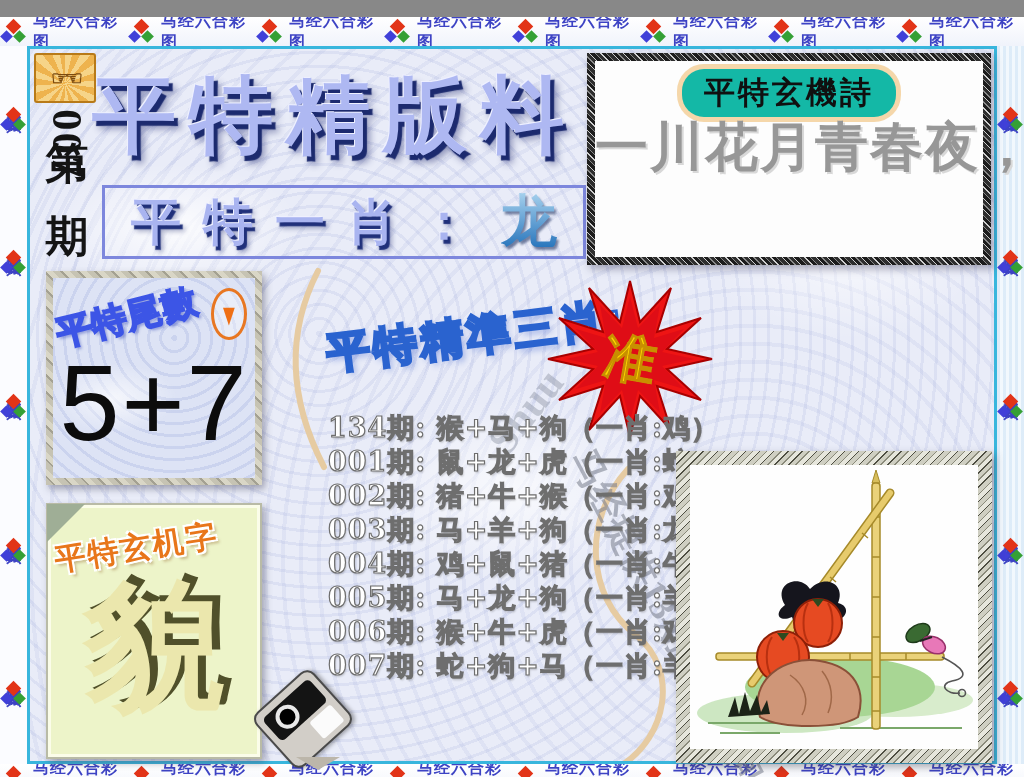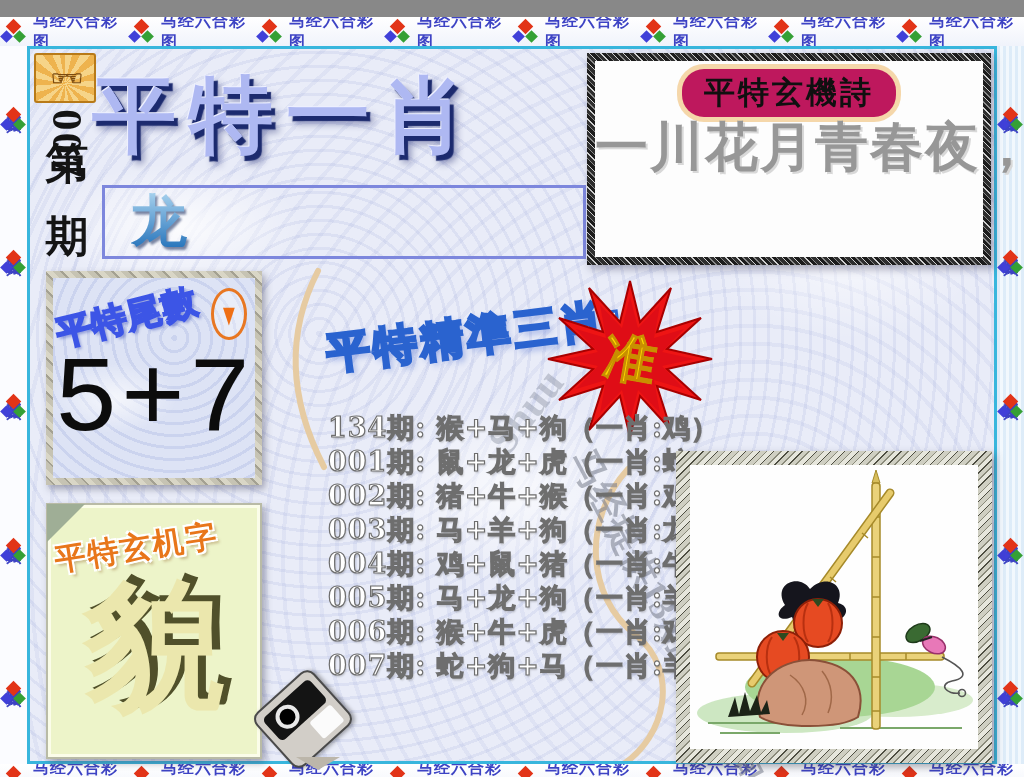--- a/index.html
+++ b/index.html
@@ -53,40 +53,40 @@
     letter-spacing:22px;color:#a9b4f0;white-space:nowrap;
     text-shadow:-1px -1px 0 #f0f2ff,3px 4px 1px #20307a,5px 6px 5px rgba(30,40,110,.4);}
   .subval{font-family:"DejaVu Serif","Liberation Serif",serif;font-weight:900;font-size:56px;
     background:linear-gradient(180deg,#a8d2ee 10%,#1e6eb8 90%);-webkit-background-clip:text;
     background-clip:text;color:transparent;filter:drop-shadow(2px 3px 1px rgba(20,40,90,.55));}
   
   .poem{position:absolute;left:557px;top:4px;width:404px;height:212px;z-index:3;box-sizing:border-box;
     border:8px solid #3a3a3a;background:#fdfdfd;text-align:center;
     border-image:repeating-linear-gradient(45deg,#1c1c1c 0 3px,#8a8a8a 3px 4px,#2e2e2e 4px 7px,#cfcfcf 7px 8px) 8;
     box-shadow:3px 4px 8px rgba(60,60,90,.4);}
-  .badge{display:inline-block;margin-top:8px;padding:3px 22px;background:#be185d;border-radius:22px;
+  .badge{display:inline-block;margin-top:8px;padding:3px 22px;background:#14b8a6;border-radius:22px;
     font-family:"Liberation Serif",serif;font-weight:900;font-size:31px;color:#101010;letter-spacing:3px;
     box-shadow:0 0 0 5px rgba(235,168,69,.45);}
   .pline{font-family:"Liberation Serif",serif;font-weight:900;font-size:53px;color:#979797;
     letter-spacing:2px;line-height:60px;text-shadow:2px 2px 0 #d8d8d8;white-space:nowrap;}
   
   .tail{position:absolute;left:16px;top:222px;width:216px;height:214px;z-index:3;box-sizing:border-box;
     border:7px solid #b5b2a2;background-color:#dde3f5;background-image:
       radial-gradient(ellipse 90px 50px at 30% 60%, rgba(255,255,255,.7), transparent 70%),
       repeating-radial-gradient(circle at 60% 30%, rgba(140,155,215,.22) 0 3px, transparent 3px 12px);
     border-image:repeating-linear-gradient(45deg,#c6c3b3 0 5px,#a4a192 5px 7px,#d9d6c6 7px 12px) 7;
     box-shadow:3px 4px 7px rgba(70,70,95,.45);}
   .tail-title{position:absolute;left:2px;top:16px;transform:rotate(-14deg);font-weight:900;font-size:35px;
     font-family:"Liberation Sans",sans-serif;color:#fff;-webkit-text-stroke:2px #3c55e6;letter-spacing:1px;
     text-shadow:2px 3px 3px rgba(40,60,180,.45);white-space:nowrap;}
   .tail-arrow{position:absolute;right:8px;top:10px;width:30px;height:46px;border:3px solid #e87722;
     border-radius:50%;display:flex;align-items:center;justify-content:center;background:rgba(255,255,255,.35);}
   .tail-arrow span{color:#ef6f14;font-size:20px;transform:scaleY(1.5);line-height:1;}
   .tail-val{position:absolute;left:0;right:0;top:62px;text-align:center;font-size:108px;
-    font-family:Liberation Mono, monospace;font-weight:500;color:#0c0c0c;letter-spacing:2px;}
+    font-family:Liberation Sans, sans-serif;font-weight:500;color:#0c0c0c;letter-spacing:2px;}
   
   .mys{position:absolute;left:16px;top:454px;width:216px;height:256px;z-index:3;box-sizing:border-box;
     background:#edf4c9;border:2px solid #b9bba6;box-shadow:inset 0 0 0 3px #fbfde9,3px 4px 7px rgba(70,70,95,.45);}
   .mys .fold{position:absolute;left:-1px;top:-1px;width:0;height:0;
     border-top:38px solid #9fae96;border-right:38px solid transparent;}
   .mys-title{position:absolute;left:6px;top:22px;transform:rotate(-9deg);white-space:nowrap;
     font-family:"Liberation Serif",serif;font-weight:900;font-size:31px;color:#e8761a;letter-spacing:2px;
     text-shadow:-2px -2px 0 #fff,2px -2px 0 #fff,-2px 2px 0 #fff,2px 2px 0 #fff,3px 4px 3px rgba(120,60,0,.35);}
   .mys-val{position:absolute;left:0;right:0;top:48px;text-align:center;font-size:140px;
     font-family:"DejaVu Serif","Liberation Serif",serif;font-weight:900;color:#ebe7ad;
@@ -363,23 +363,24 @@
 
     <div class="wm-lat">Shuu</div>
     <div class="wm-cjk">马经提供13期記錄查詢</div>
 
     <div class="hs">
         <span>☞☜</span>
       </div>
 
     <div class="issue">第007期</div>
 
-    <div class="title">平特一肖</div>
+    <div class="title">平特精版料</div>
 
     <div class="subbox">
+      <span class="sublabel">平特一肖：</span>
       <span class="subval">龙</span>
     </div>
 
     <div class="poem">
       <div><span class="badge">平特玄機詩</span></div>
       <div class="pline">一川花月青春夜，</div>
     </div>
 
     <div class="tail">
       <div class="tail-title">平特尾數</div>

